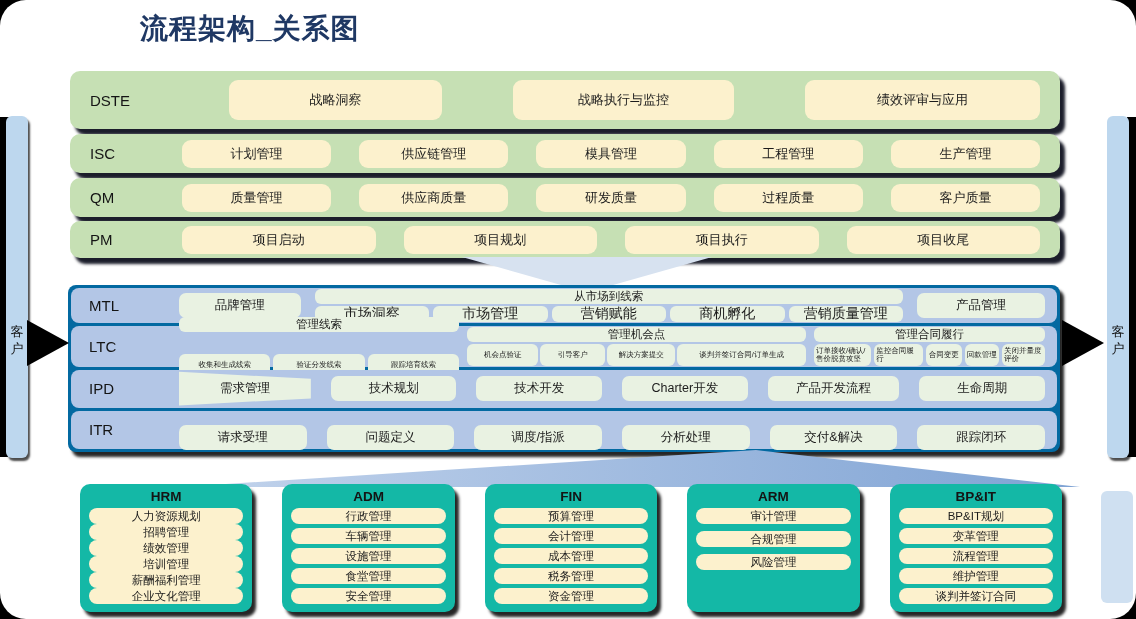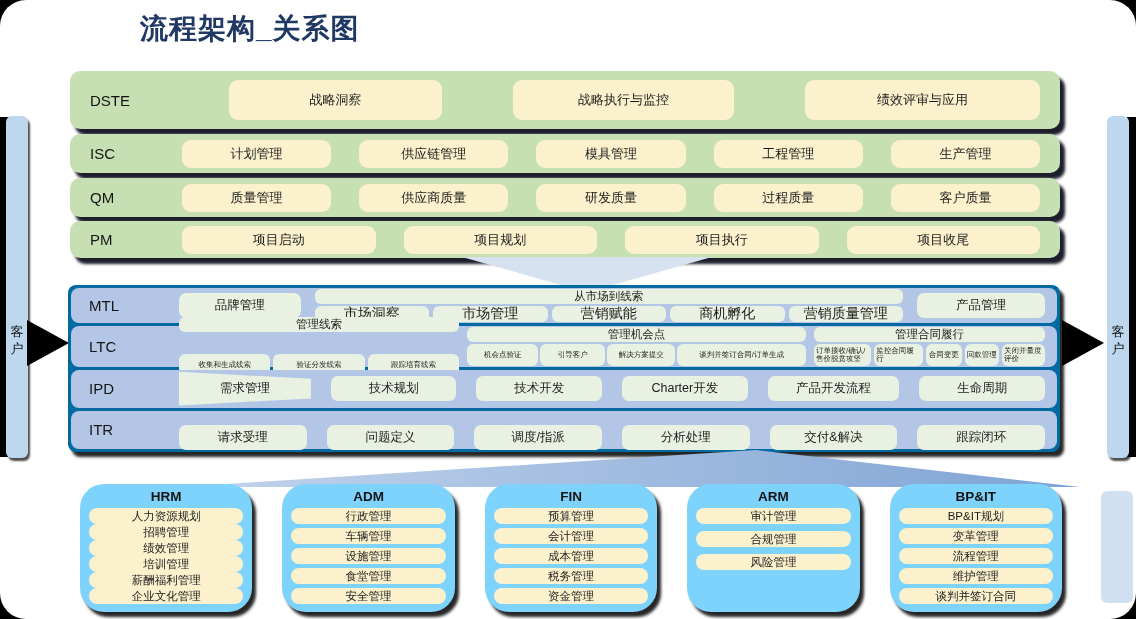--- a/index.html
+++ b/index.html
@@ -45,21 +45,21 @@
   .mtl-sub{height:16px;font-size:14px;flex:1;}
   .ltc-sub{height:22px;font-size:7.5px;line-height:1.1;padding:0 2px;}
   .trap{clip-path:polygon(0 2%,100% 22%,100% 78%,0 98%);height:35px;border-radius:0;}
 
   
   .bottri{position:absolute;left:180px;top:450px;width:900px;height:37px;
     background:linear-gradient(90deg,#C3D4EC,#7FA3D4);clip-path:polygon(0 100%,64% 0,100% 100%);}
 
   
   .bottom{position:absolute;left:80px;top:484px;width:982px;height:128px;display:flex;gap:30px;}
-  .col{flex:1;background:#7dd3fc;border-radius:24px;box-shadow:4px 5px 3px rgba(0,0,0,.85);
+  .col{flex:1;background:#14b8a6;border-radius:10px;box-shadow:4px 5px 3px rgba(0,0,0,.85);
     padding:5px 9px 8px;display:flex;flex-direction:column;box-sizing:border-box;min-width:0;}
   .col-h{text-align:center;font-weight:bold;font-size:13.5px;color:#141414;height:19px;flex:none;}
   .col-items{flex:1;display:flex;flex-direction:column;justify-content:space-between;}
   .col-items.sparse{justify-content:flex-start;gap:7px;}
   .citem{background:#FCF1CD;border-radius:8px;height:16px;display:flex;align-items:center;justify-content:center;
     font-size:11.5px;color:#1c1c1c;}
 
   
   .edgeblack{position:absolute;top:117px;width:9px;height:340px;background:#000;}
   .edgeblack.l{left:0;} .edgeblack.r{left:1127px;}

